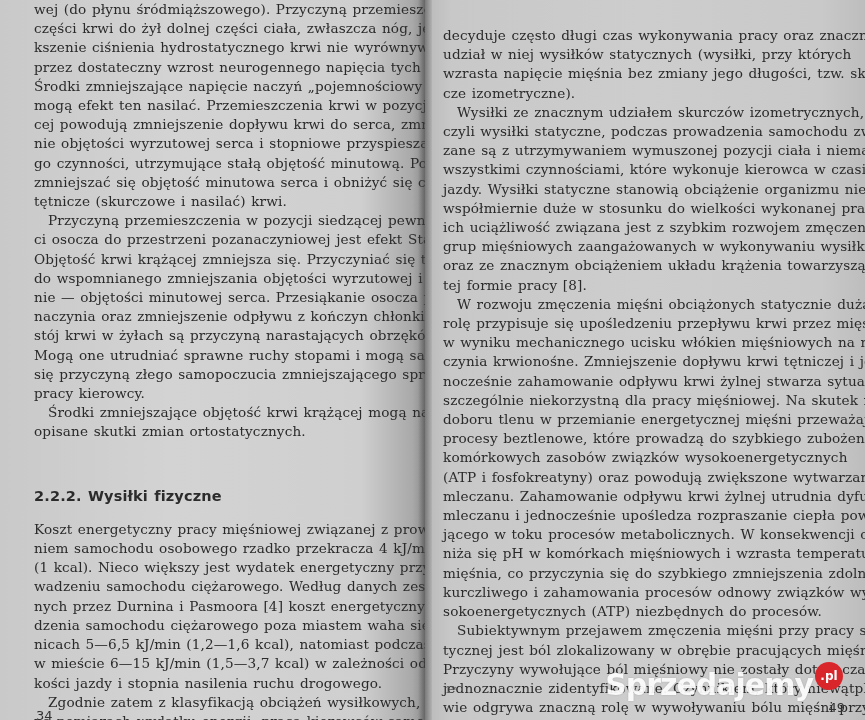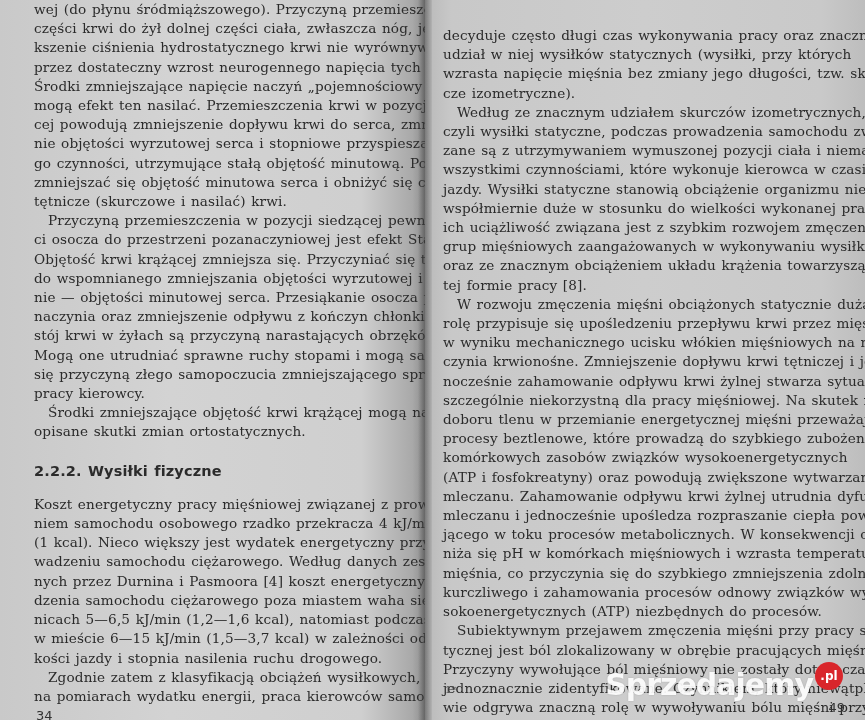--- a/index.html
+++ b/index.html
@@ -94,21 +94,21 @@
         <span class="line">naczynia oraz zmniejszenie odpływu z kończyn chłonki i z</span>
         <span class="line">stój krwi w żyłach są przyczyną narastających obrzęków n</span>
         <span class="line">Mogą one utrudniać sprawne ruchy stopami i mogą same s</span>
         <span class="line">się przyczyną złego samopoczucia zmniejszającego spraw</span>
         <span class="line">pracy kierowcy.</span>
       </p>
       <p class="para">
         <span class="line indent">Środki zmniejszające objętość krwi krążącej mogą nasi</span>
         <span class="line">opisane skutki zmian ortostatycznych.</span>
       </p>
-      <h2 class="heading" style="margin-top:20px; margin-bottom:14px;">2.2.2. Wysiłki fizyczne</h2>
+      <h2 class="heading" style="margin-top:45px; margin-bottom:14px;">2.2.2. Wysiłki fizyczne</h2>
       <p class="para">
         <span class="line">Koszt energetyczny pracy mięśniowej związanej z prowa</span>
         <span class="line">niem samochodu osobowego rzadko przekracza 4 kJ/m</span>
         <span class="line">(1 kcal). Nieco większy jest wydatek energetyczny przy p</span>
         <span class="line">wadzeniu samochodu ciężarowego. Według danych zesta</span>
         <span class="line">nych przez Durnina i Pasmoora [4] koszt energetyczny pro</span>
         <span class="line">dzenia samochodu ciężarowego poza miastem waha się w g</span>
         <span class="line">nicach 5—6,5 kJ/min (1,2—1,6 kcal), natomiast podczas ja</span>
         <span class="line">w mieście 6—15 kJ/min (1,5—3,7 kcal) w zależności od sz</span>
         <span class="line">kości jazdy i stopnia nasilenia ruchu drogowego.</span>
@@ -124,21 +124,21 @@
 
   <div class="page page-right">
     <div class="text" style="margin-top:26px;">
       <p class="para">
         <span class="line">decyduje często długi czas wykonywania pracy oraz znaczny</span>
         <span class="line">udział w niej wysiłków statycznych (wysiłki, przy których</span>
         <span class="line">wzrasta napięcie mięśnia bez zmiany jego długości, tzw. skur-</span>
         <span class="line">cze izometryczne).</span>
       </p>
       <p class="para">
-        <span class="line indent">Według ze znacznym udziałem skurczów izometrycznych,</span>
+        <span class="line indent">Wysiłki ze znacznym udziałem skurczów izometrycznych,</span>
         <span class="line">czyli wysiłki statyczne, podczas prowadzenia samochodu zwią-</span>
         <span class="line">zane są z utrzymywaniem wymuszonej pozycji ciała i niemal</span>
         <span class="line">wszystkimi czynnościami, które wykonuje kierowca w czasie</span>
         <span class="line">jazdy. Wysiłki statyczne stanowią obciążenie organizmu nie-</span>
         <span class="line">współmiernie duże w stosunku do wielkości wykonanej pracy,</span>
         <span class="line">ich uciążliwość związana jest z szybkim rozwojem zmęczenia</span>
         <span class="line">grup mięśniowych zaangażowanych w wykonywaniu wysiłku</span>
         <span class="line">oraz ze znacznym obciążeniem układu krążenia towarzyszącym</span>
         <span class="line">tej formie pracy [8].</span>
       </p>

